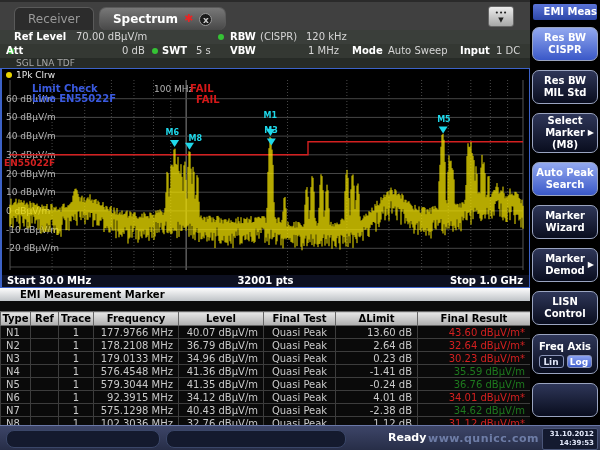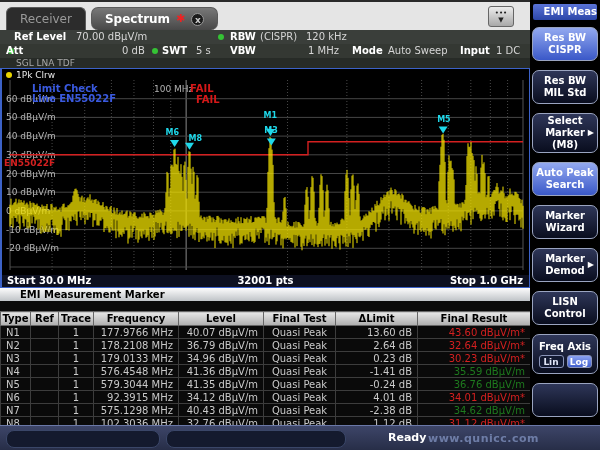--- a/index.html
+++ b/index.html
@@ -2,21 +2,21 @@
 <html><head>
 <meta charset="utf-8">
 <style>
   html,body{margin:0;padding:0;background:#111;}
   .screen{width:600px;height:450px;position:relative;background:#000;
     font-family:"DejaVu Sans","Liberation Sans",sans-serif;overflow:hidden;
     -webkit-font-smoothing:antialiased;}
   .content{display:flex;height:425px;}
   .main{width:530px;display:flex;flex-direction:column;}
   
-  .tabbar{height:30px;background:#e5e5e5;position:relative;display:flex;align-items:flex-end;padding-left:6px;gap:5px;border-top:2px solid #2a2a2a;box-sizing:border-box;}
+  .tabbar{height:30px;background:#404040;position:relative;display:flex;align-items:flex-end;padding-left:14px;gap:5px;border-top:2px solid #2a2a2a;box-sizing:border-box;}
   .tab{height:23px;border:1px solid #5a5a5a;border-bottom:none;border-radius:6px 6px 0 0;padding:0 13px;display:flex;align-items:center;font-size:12px;box-sizing:border-box;}
   .tab-inactive{background:#2c2c2c;color:#9a9a9a;}
   .tab-active{background:linear-gradient(#787878,#484848);color:#fff;font-weight:bold;gap:6px;border-radius:7px;}
   .tab-star{color:#e22;font-size:11px;line-height:10px;}
   .tab-close{width:13px;height:13px;border-radius:50%;border:1px solid #999;background:#1c1c1c;color:#ccc;font-size:9px;line-height:12px;text-align:center;box-sizing:border-box;}
   .overflow-btn{position:absolute;right:16px;top:4px;width:26px;height:21px;background:linear-gradient(#ececec,#a8a8a8);border:1px solid #666;border-radius:3px;color:#222;font-size:7px;line-height:7px;text-align:center;padding-top:3px;box-sizing:border-box;}
   
   .settings{height:28px;background:#3a3e3a;}
   .srow{position:relative;height:14px;font-size:10px;}
   .srow span{position:absolute;top:1px;white-space:nowrap;}
@@ -334,14 +334,18 @@
           <div class="sb-btn"></div>
         </div>
     </div>
   </div>
 
   <div class="statusbar">
     <div class="st-btn" style="left:6px;width:152px"></div>
     <div class="st-btn" style="left:166px;width:178px"></div>
     <span class="st-ready">Ready</span>
     <span class="st-watermark">www.qunicc.com</span>
+    <div class="st-datetime">
+      <div>31.10.2012</div>
+      <div>14:39:53</div>
+    </div>
   </div>
 </div>
 
 </body></html>

